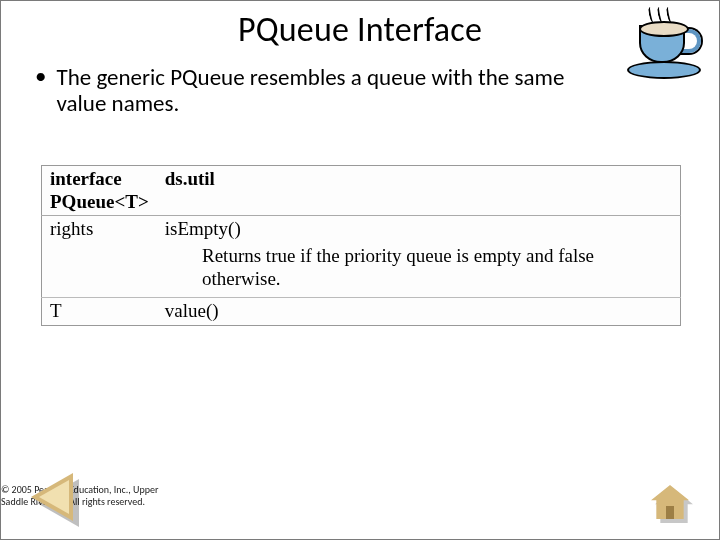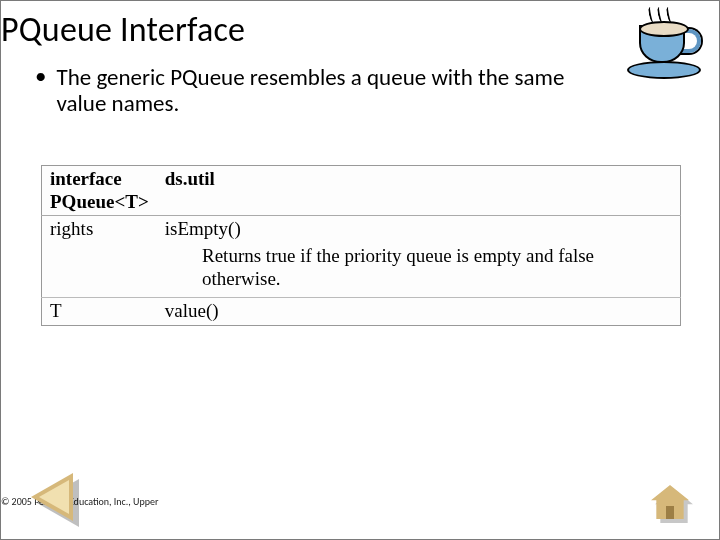--- a/index.html
+++ b/index.html
@@ -5,21 +5,21 @@
   * { box-sizing: border-box; margin: 0; padding: 0; }
   html, body { width: 720px; height: 540px; overflow: hidden; }
   body {
     background: #fff;
     border: 1px solid #7a7a7a;
     font-family: Calibri, "Segoe UI", Arial, sans-serif;
     color: #000;
     position: relative;
   }
   .title {
-    text-align: left;
+    text-align: center;
     font-size: 34px;
     font-weight: 400;
     margin-top: 8px;
     letter-spacing: 0.2px;
   }
   .bullet-block {
     margin: 14px 30px 0 30px;
   }
   .bullet {
     display: flex;
@@ -211,20 +211,21 @@
       <span></span>
       <span></span>
     </div>
   <div class="saucer"></div>
   <div class="handle"></div>
   <div class="cup"></div>
 </div>
 
 <div class="copyright">
   <div>© 2005 Pearson Education, Inc., Upper</div>
+  <div>Saddle River, NJ.  All rights reserved.</div>
 </div>
 
 <div class="nav-prev" aria-label="previous-slide-triangle">
   <div class="tri-shadow"></div>
   <div class="tri"></div>
 </div>
 
 <div class="nav-home" aria-label="home-icon">
   <div class="home-shadow"></div>
   <div class="home"></div>

